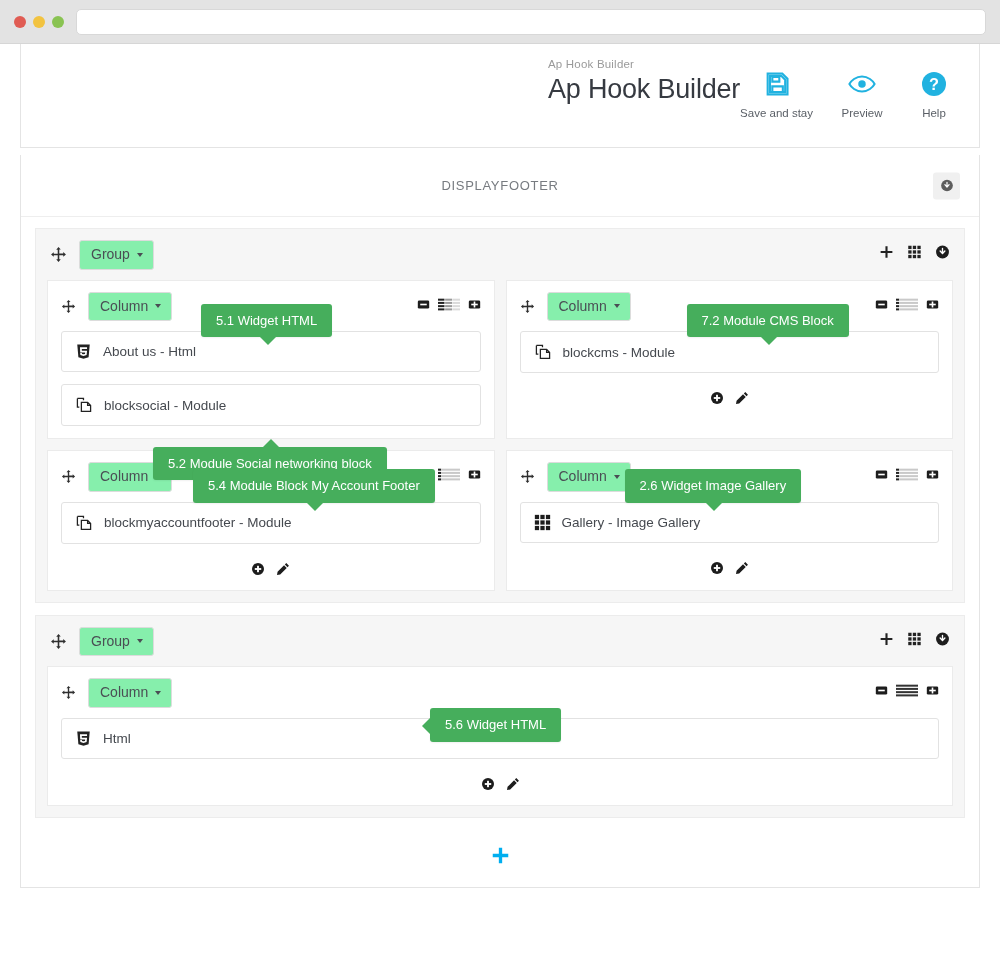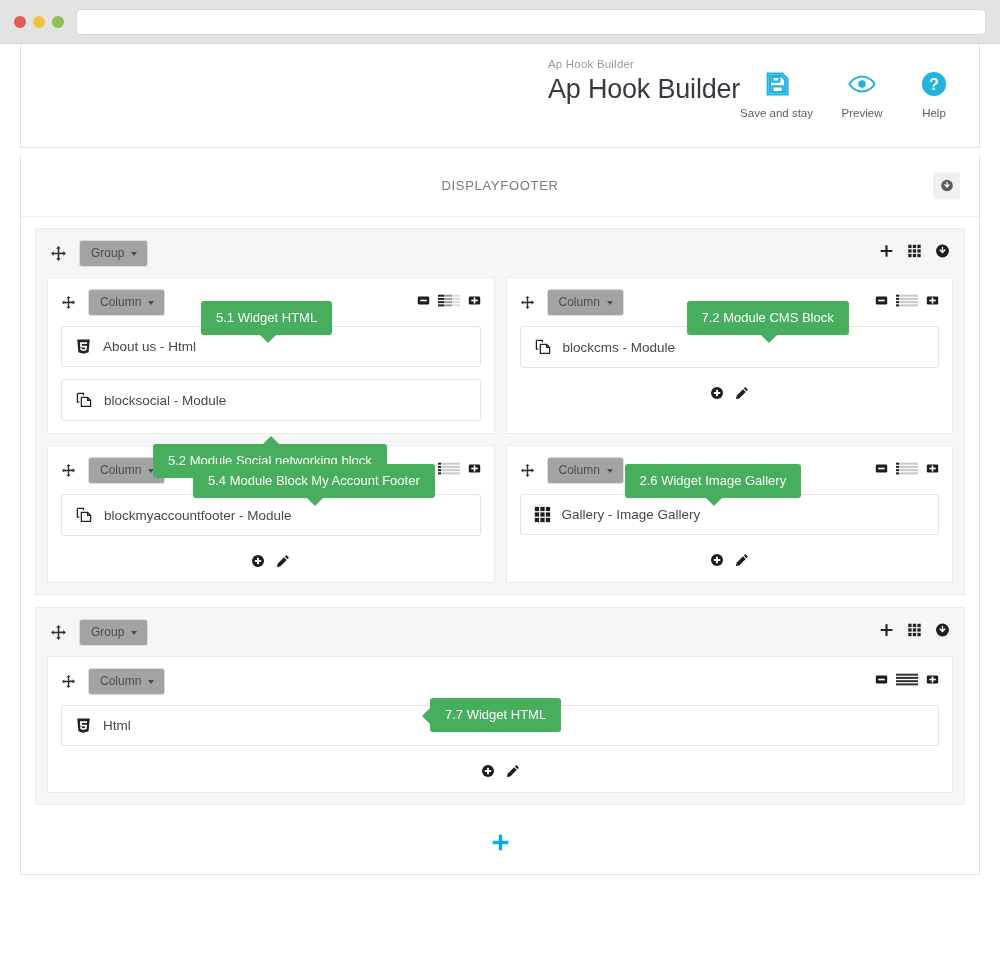--- a/index.html
+++ b/index.html
@@ -85,22 +85,22 @@
   .group-head {
     display:flex; align-items:center; padding:11px 14px 10px 14px;
     position:relative;
   }
   .group-tools {
     position:absolute; right:14px; top:50%; transform:translateY(-50%);
     display:flex; align-items:center; gap:13px;
   }
   .grip { color:#2f2f2f; line-height:0; margin-right:12px; cursor:move; }
   .pill {
-    background:#a3a3a3; border:1px solid #dcdcdc; border-radius:3px;
-    padding:5px 10px 5px 11px; font-size:12px; color:#4a4e54;
+    background:#86efac; border:1px solid #dcdcdc; border-radius:3px;
+    padding:5px 10px 5px 11px; font-size:14px; color:#4a4e54;
     display:inline-flex; align-items:center; gap:7px; cursor:pointer;
     line-height:1.25;
   }
   .caret {
     width:0;height:0;border-left:3.5px solid transparent;
     border-right:3.5px solid transparent;border-top:4.5px solid #4a4e54;
     display:inline-block;
   }
 
   .cols-row { display:flex; gap:11px; padding:0 11px 11px 11px; }
@@ -660,21 +660,21 @@
                   <rect x="10.4" y="6.5" width="3.2" height="11" fill="#fff"></rect>
                 </svg>
               </span>
               <span class="foot-btn">
                 <svg width="14" height="14" viewBox="0 0 24 24" fill="#1d1d1d">
                   <path d="M17.6 1.8l4.6 4.6-2.4 2.4-4.6-4.6zM13.8 5.6l4.6 4.6L7.2 21.4l-5.5 1 1-5.5z"></path>
                 </svg>
               </span>
             </div>
             <div class="tip left" style="left:382px; top:41px;">
-              <span>7.7 Widget HTML</span>
+              <span>5.6 Widget HTML</span>
             </div>
           </div>
         </div>
       </div>
 
       <div class="add-row">
         <span class="add-big">
           <svg width="19" height="19" viewBox="0 0 24 24" fill="currentColor">
             <path d="M9.9 2.2h4.2v7.7h7.7v4.2h-7.7v7.7H9.9v-7.7H2.2V9.9h7.7z"></path>
           </svg>

